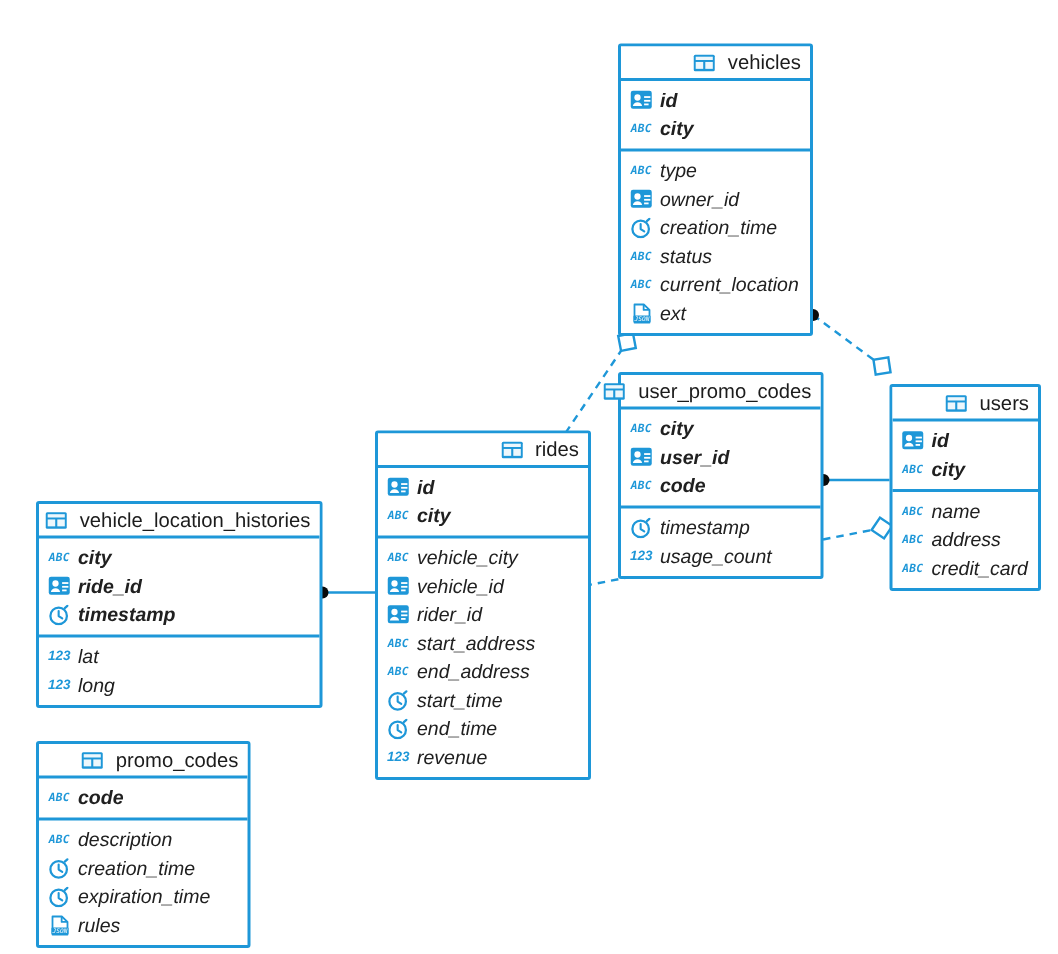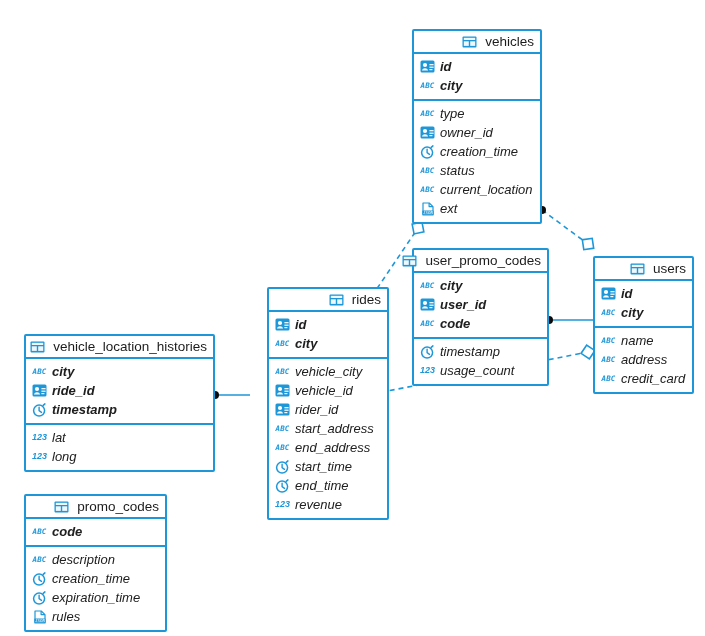--- a/index.html
+++ b/index.html
@@ -327,21 +327,21 @@
             <span class="col-name">address</span>
           </div>
           <div class="tbl-row">
             <span class="ic">
               <span class="ic-abc">ABC</span>
             </span>
             <span class="col-name">credit_card</span>
           </div>
         </div>
       </div>
-      <div class="table-node" style="left: 250px; top: 287px; width: 122px; margin-left: 17px;">
+      <div class="table-node" style="left: 250px; top: 287px; width: 144px;">
         <div class="tbl-header">
           <span class="ic">
             <svg width="15" height="12" viewBox="0 0 15 12">
               <rect x="0.5" y="0.5" width="14" height="11" rx="1" fill="#1e97d8"></rect>
               <rect x="1.8" y="1.8" width="11.4" height="2.2" fill="#ffffff" opacity="0.92"></rect>
               <rect x="1.8" y="5.3" width="5.0" height="4.6" fill="#ffffff" opacity="0.92"></rect>
               <rect x="8.2" y="5.3" width="5.0" height="4.6" fill="#ffffff" opacity="0.92"></rect>
             </svg>
           </span>
           <span class="tbl-title">rides</span>

